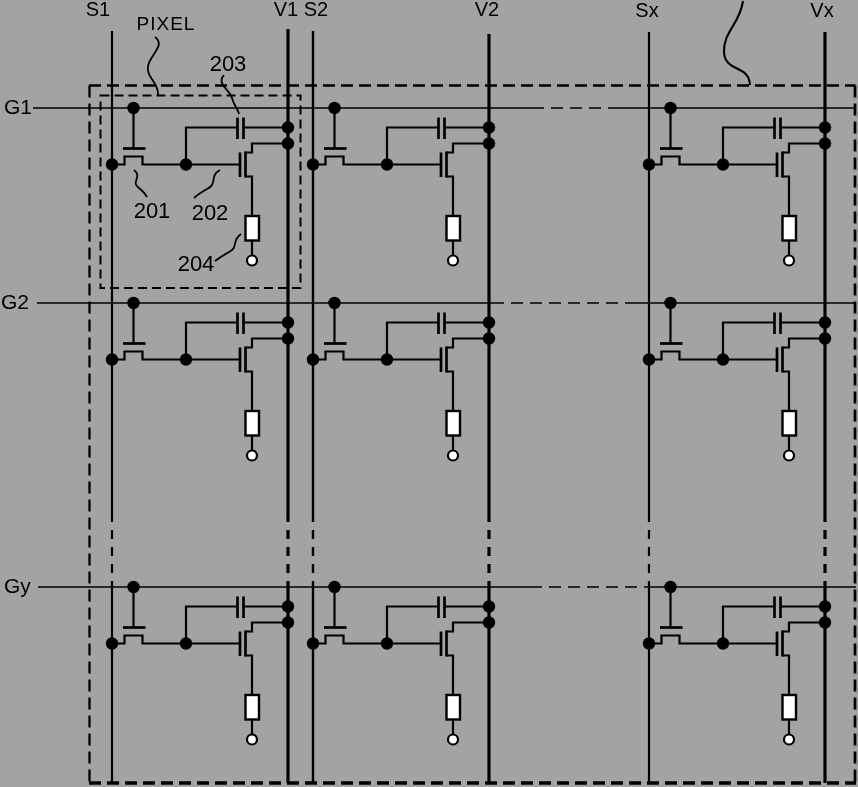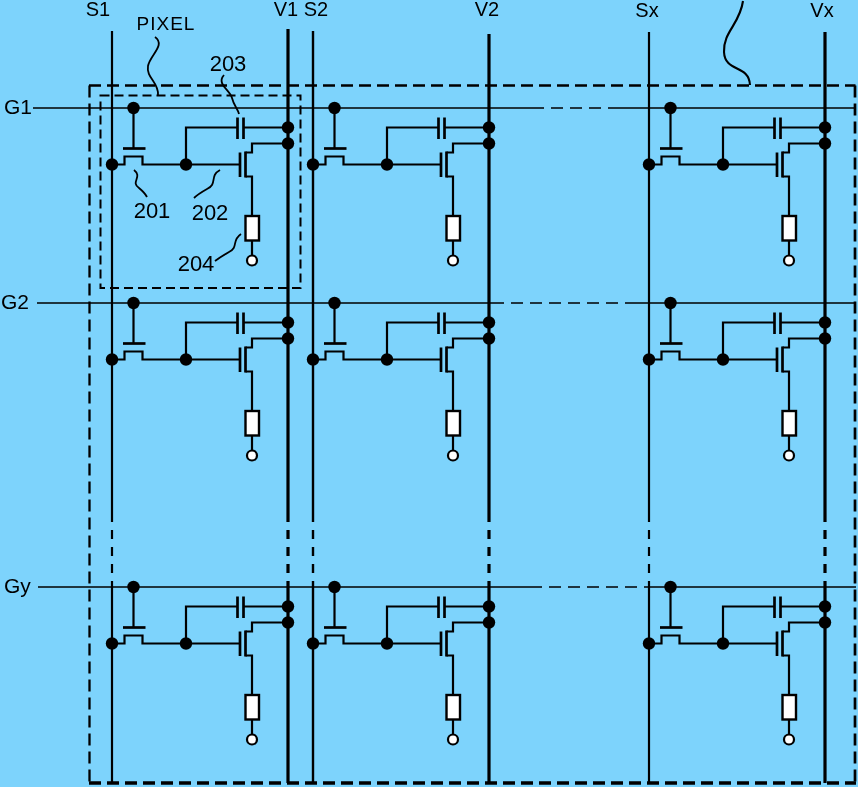--- a/index.html
+++ b/index.html
@@ -1,16 +1,16 @@
 <!DOCTYPE html>
 <html><head>
 <meta charset="utf-8">
 <style>
   html,body{margin:0;padding:0;background:#ffffff;}
-  .stage{position:relative;width:858px;height:787px;background:#7dd3fc;overflow:hidden;}
+  .stage{position:relative;width:858px;height:787px;background:#a3a3a3;overflow:hidden;}
   svg{display:block;}
   .wire{stroke:#000;stroke-width:2.2;fill:none;stroke-linecap:butt;stroke-linejoin:miter;}
   .bar{stroke:#000;stroke-width:2.7;fill:none;}
   .dot{fill:#000;stroke:none;}
   .term{fill:#fff;stroke:#000;stroke-width:2.2;}
   .el{fill:#fff;stroke:#000;stroke-width:2.4;}
   .gline{stroke:#000;stroke-width:1.7;fill:none;}
   .sline{stroke:#000;stroke-width:2.2;fill:none;}
   .s2line{stroke:#000;stroke-width:2.4;fill:none;}
   .vline{stroke:#000;stroke-width:3.2;fill:none;}

